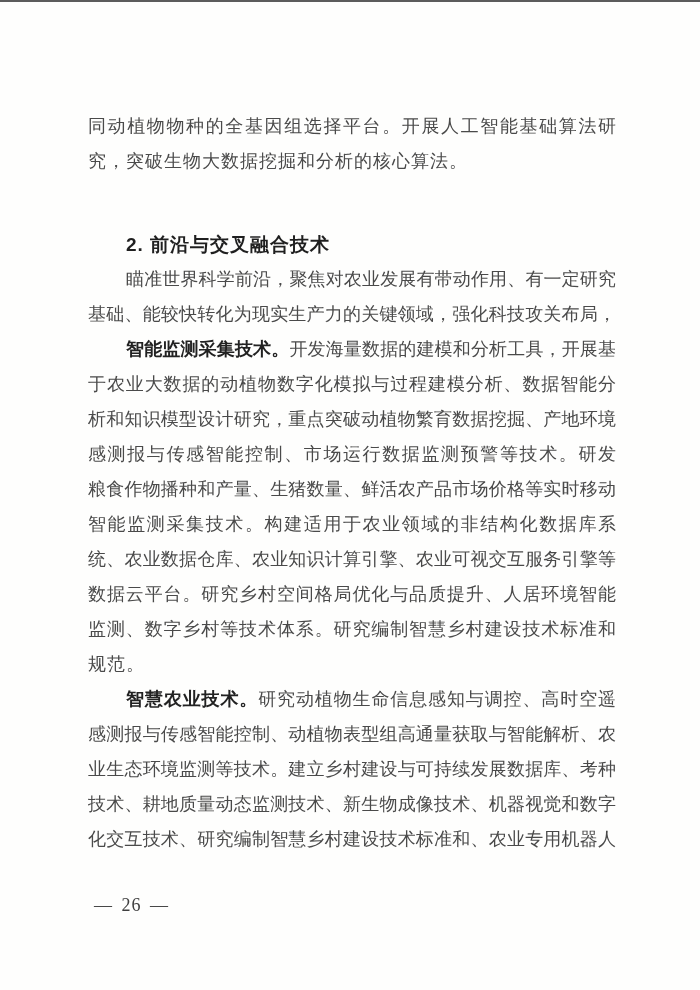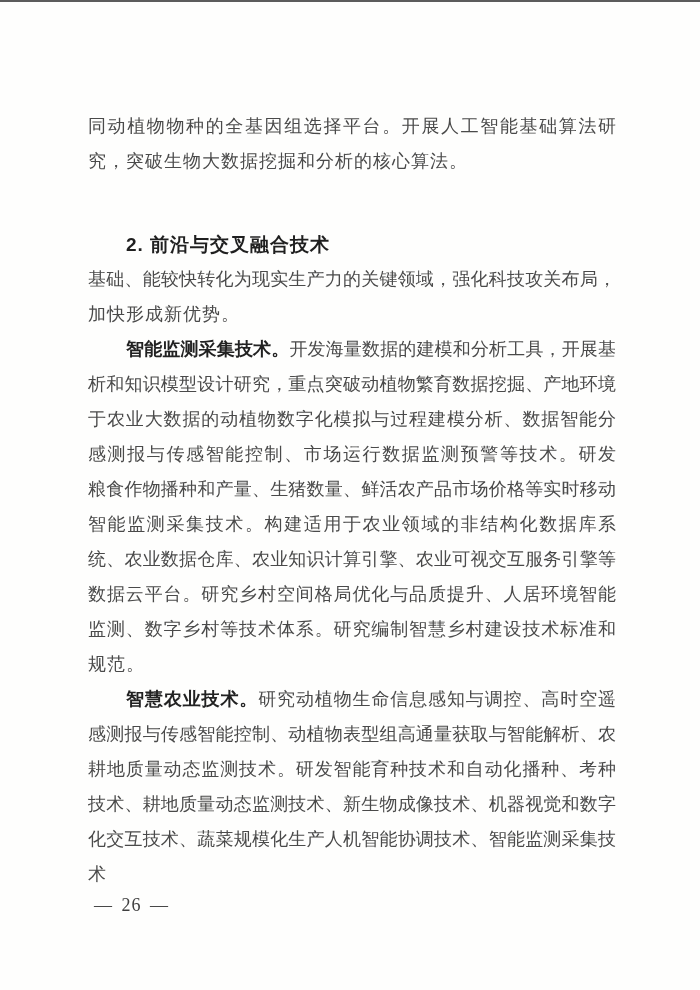--- a/index.html
+++ b/index.html
@@ -86,32 +86,32 @@
 </style>
 </head>
 <body>
 
 <div class="page">
   <div class="top-edge"></div>
   <main class="text-block">
       <div class="line just">同动植物物种的全基因组选择平台。开展人工智能基础算法研</div>
       <div class="line nojust">究，突破生物大数据挖掘和分析的核心算法。</div>
       <div class="line nojust indent heading">2. 前沿与交叉融合技术</div>
+      <div class="line just indent">瞄准世界科学前沿，聚焦对农业发展有带动作用、有一定研究</div>
       <div class="line just">基础、能较快转化为现实生产力的关键领域，强化科技攻关布局，</div>
-      <div class="line nojust">加快形成新优势。</div>
       <div class="line just indent"><span class="lead">智能监测采集技术。</span>开发海量数据的建模和分析工具，开展基</div>
+      <div class="line just">于农业大数据的动植物数字化模拟与过程建模分析、数据智能分</div>
       <div class="line just">析和知识模型设计研究，重点突破动植物繁育数据挖掘、产地环境</div>
-      <div class="line just">于农业大数据的动植物数字化模拟与过程建模分析、数据智能分</div>
       <div class="line just">感测报与传感智能控制、市场运行数据监测预警等技术。研发</div>
       <div class="line just">粮食作物播种和产量、生猪数量、鲜活农产品市场价格等实时移动</div>
       <div class="line just">智能监测采集技术。构建适用于农业领域的非结构化数据库系</div>
       <div class="line just">统、农业数据仓库、农业知识计算引擎、农业可视交互服务引擎等</div>
       <div class="line just">数据云平台。研究乡村空间格局优化与品质提升、人居环境智能</div>
       <div class="line just">监测、数字乡村等技术体系。研究编制智慧乡村建设技术标准和</div>
       <div class="line nojust">规范。</div>
       <div class="line just indent"><span class="lead">智慧农业技术。</span>研究动植物生命信息感知与调控、高时空遥</div>
       <div class="line just">感测报与传感智能控制、动植物表型组高通量获取与智能解析、农</div>
-      <div class="line just">耕地质量动态监测技术。研发智能育种技术和自动化播种、考种</div>
+      <div class="line just">业生态环境监测等技术。建立乡村建设与可持续发展数据库、考种</div>
       <div class="line just">技术、耕地质量动态监测技术、新生物成像技术、机器视觉和数字</div>
-      <div class="line just">化交互技术、蔬菜规模化生产人机智能协调技术、智能监测采集技术</div>
+      <div class="line just">化交互技术、研究编制智慧乡村建设技术标准和、农业专用机器人</div>
     </main>
   <div class="footer">— 26 —</div>
 </div>
 
 </body></html>

